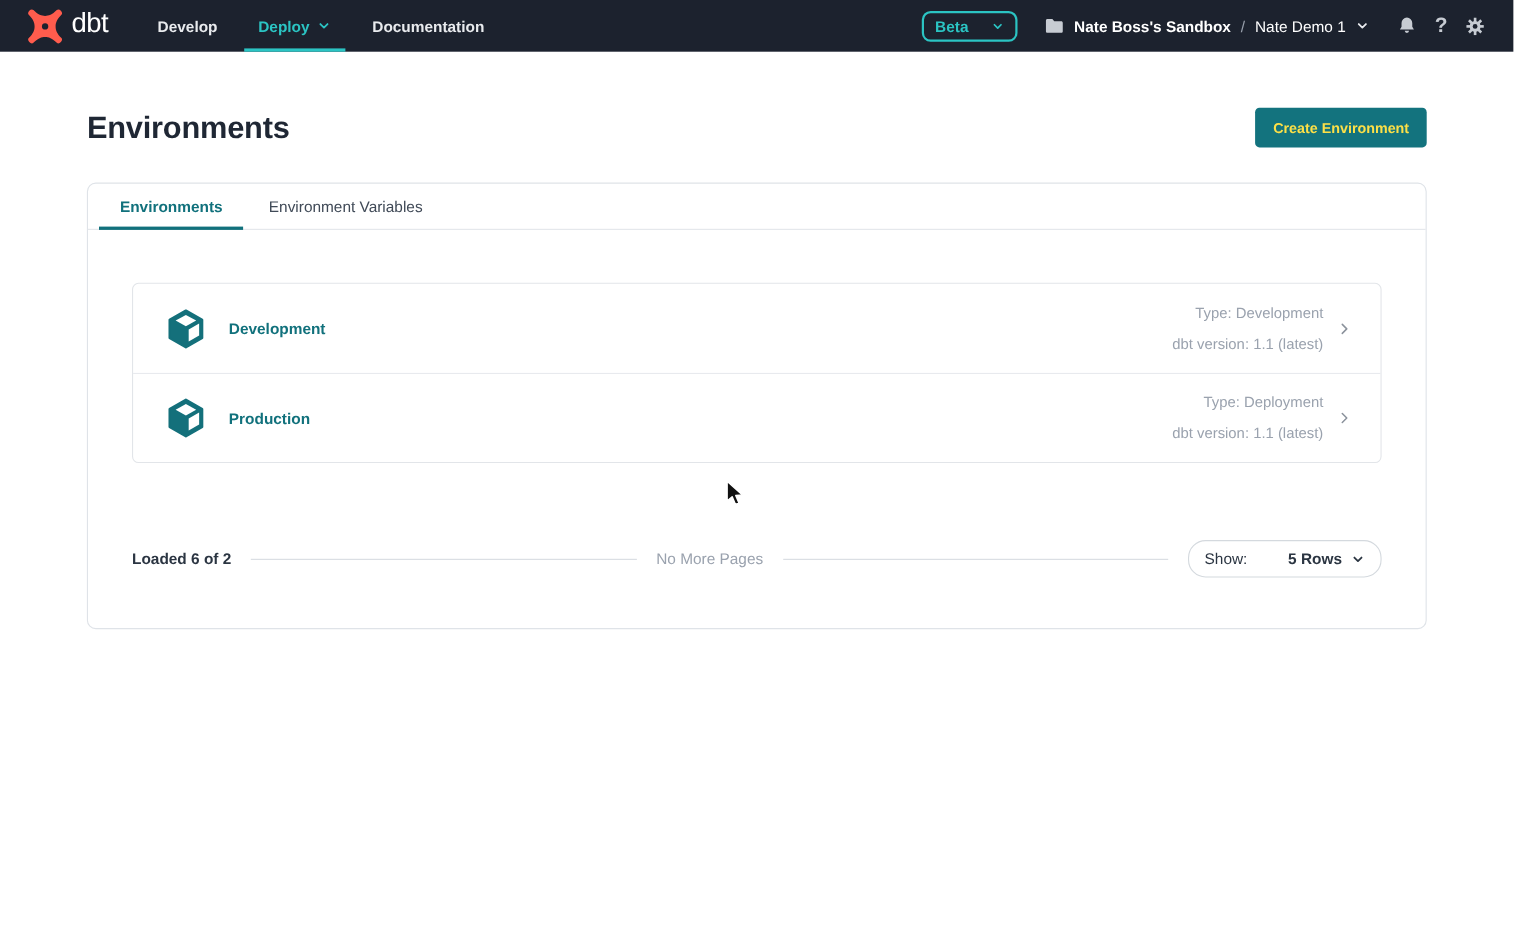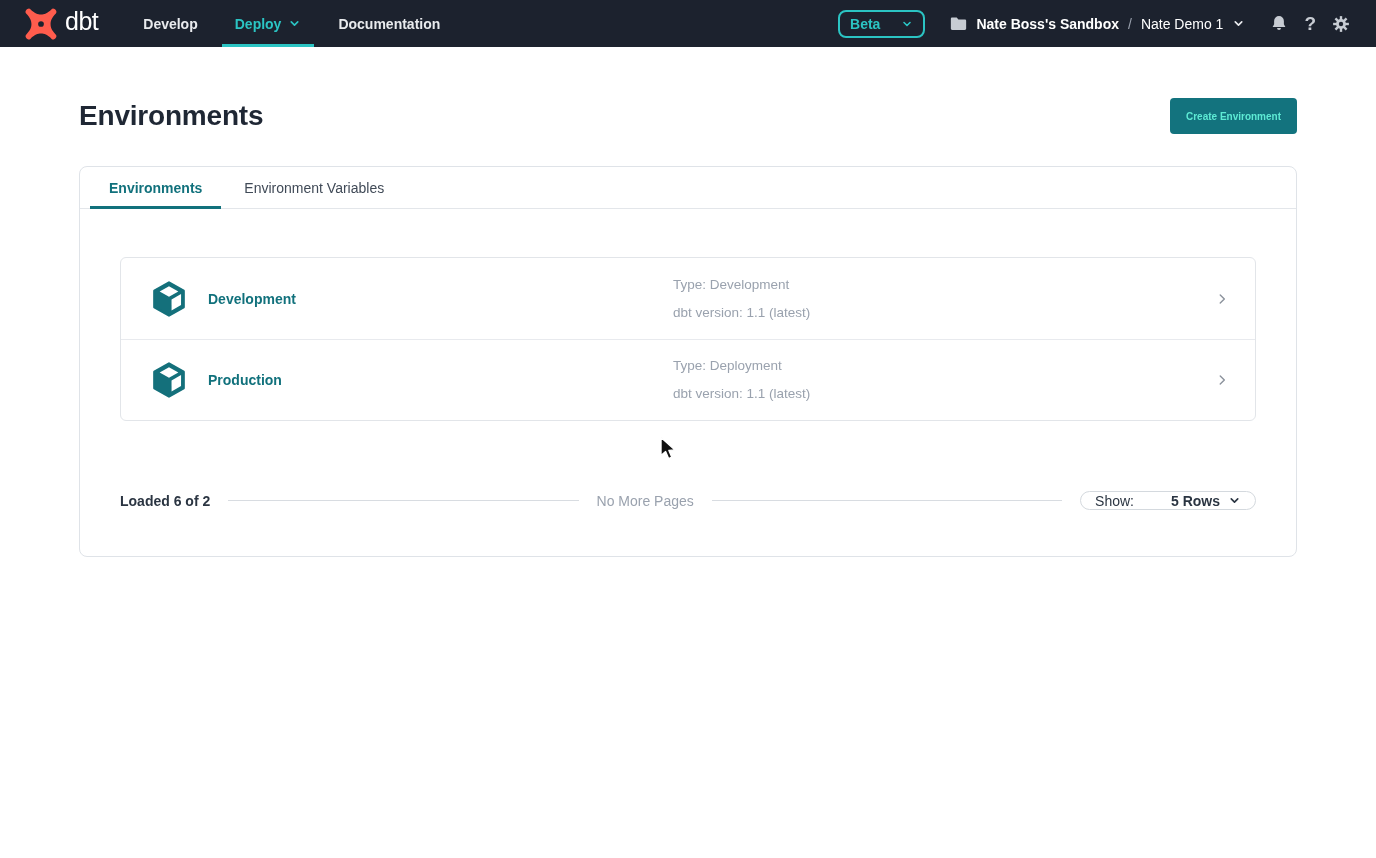--- a/index.html
+++ b/index.html
@@ -49,22 +49,22 @@
   .icon-btn { background:none; border:none; padding:0; cursor:pointer; display:flex; align-items:center; }
   .q-glyph { color:#c7ccd3; font-size:19px; font-weight:800; line-height:1; font-family:"Liberation Sans", sans-serif; }
 
   
   .page-header {
     display:flex; justify-content:space-between; align-items:center;
     padding:0 79px; margin-top:51px;
   }
   h1.page-title { font-size:28px; font-weight:700; color:#1f2734; margin:0; letter-spacing:-0.2px; }
   .create-btn {
-    background:#13737e; color:#5eead4; border:none; border-radius:4px;
-    font-size:10px; font-weight:700; padding:0 16px; height:36px;
+    background:#13737e; color:#fde047; border:none; border-radius:4px;
+    font-size:13px; font-weight:700; padding:0 16px; height:36px;
     cursor:pointer; font-family:inherit;
   }
 
   
   .card {
     margin:32px 79px 0;
     border:1px solid #dfe3e8; border-radius:8px;
     background:#ffffff;
   }
   .tabs { display:flex; border-bottom:1px solid #e3e6ea; padding:0 8px; height:42px; }
@@ -77,32 +77,32 @@
     content:""; position:absolute; left:2px; right:2px; bottom:-1px;
     height:3px; background:#11717c;
   }
   .card-body { padding:48px 40px 46px; }
 
   .env-list { border:1px solid #e2e5e9; border-radius:6px; }
   .env-row { display:flex; align-items:center; height:81px; padding:0 26px 0 29px; cursor:pointer; }
   .env-row + .env-row { border-top:1px solid #e8eaee; }
   .env-left { display:flex; align-items:center; width:523px; flex-shrink:0; }
   .env-name { color:#11717c; font-weight:700; font-size:14px; margin-left:20px; text-decoration:none; }
-  .env-meta { flex:1; color:#9aa2ae; font-size:13.5px; line-height:28px; }
+  .env-meta { flex:1; color:#9aa2ae; font-size:13.5px; line-height:28px;text-align:right; }
   .env-chevron { margin-left:12px; display:flex; }
 
   
   .pagination { display:flex; align-items:center; margin-top:70px; }
   .loaded { font-size:14px; font-weight:600; color:#2b3542; white-space:nowrap; }
   .pag-line { flex:1; height:1px; background:#d8dce1; margin:0 18px; }
   .no-more { color:#9aa2ae; font-size:14px; white-space:nowrap; }
   .show-btn {
     display:flex; align-items:center; gap:8px;
     border:1px solid #d4d9de; background:#ffffff; border-radius:16px;
-    height:19px; padding:0 14px; font-size:14px; color:#2b3542;
+    height:34px; padding:0 14px; font-size:14px; color:#2b3542;
     cursor:pointer; font-family:inherit; white-space:nowrap;
   }
   .show-btn b { font-weight:700;margin-left:29px; }
 
   
   .cursor { position:absolute; left:659px; top:436px; pointer-events:none; }
 </style>
 </head>
 <body>
 

